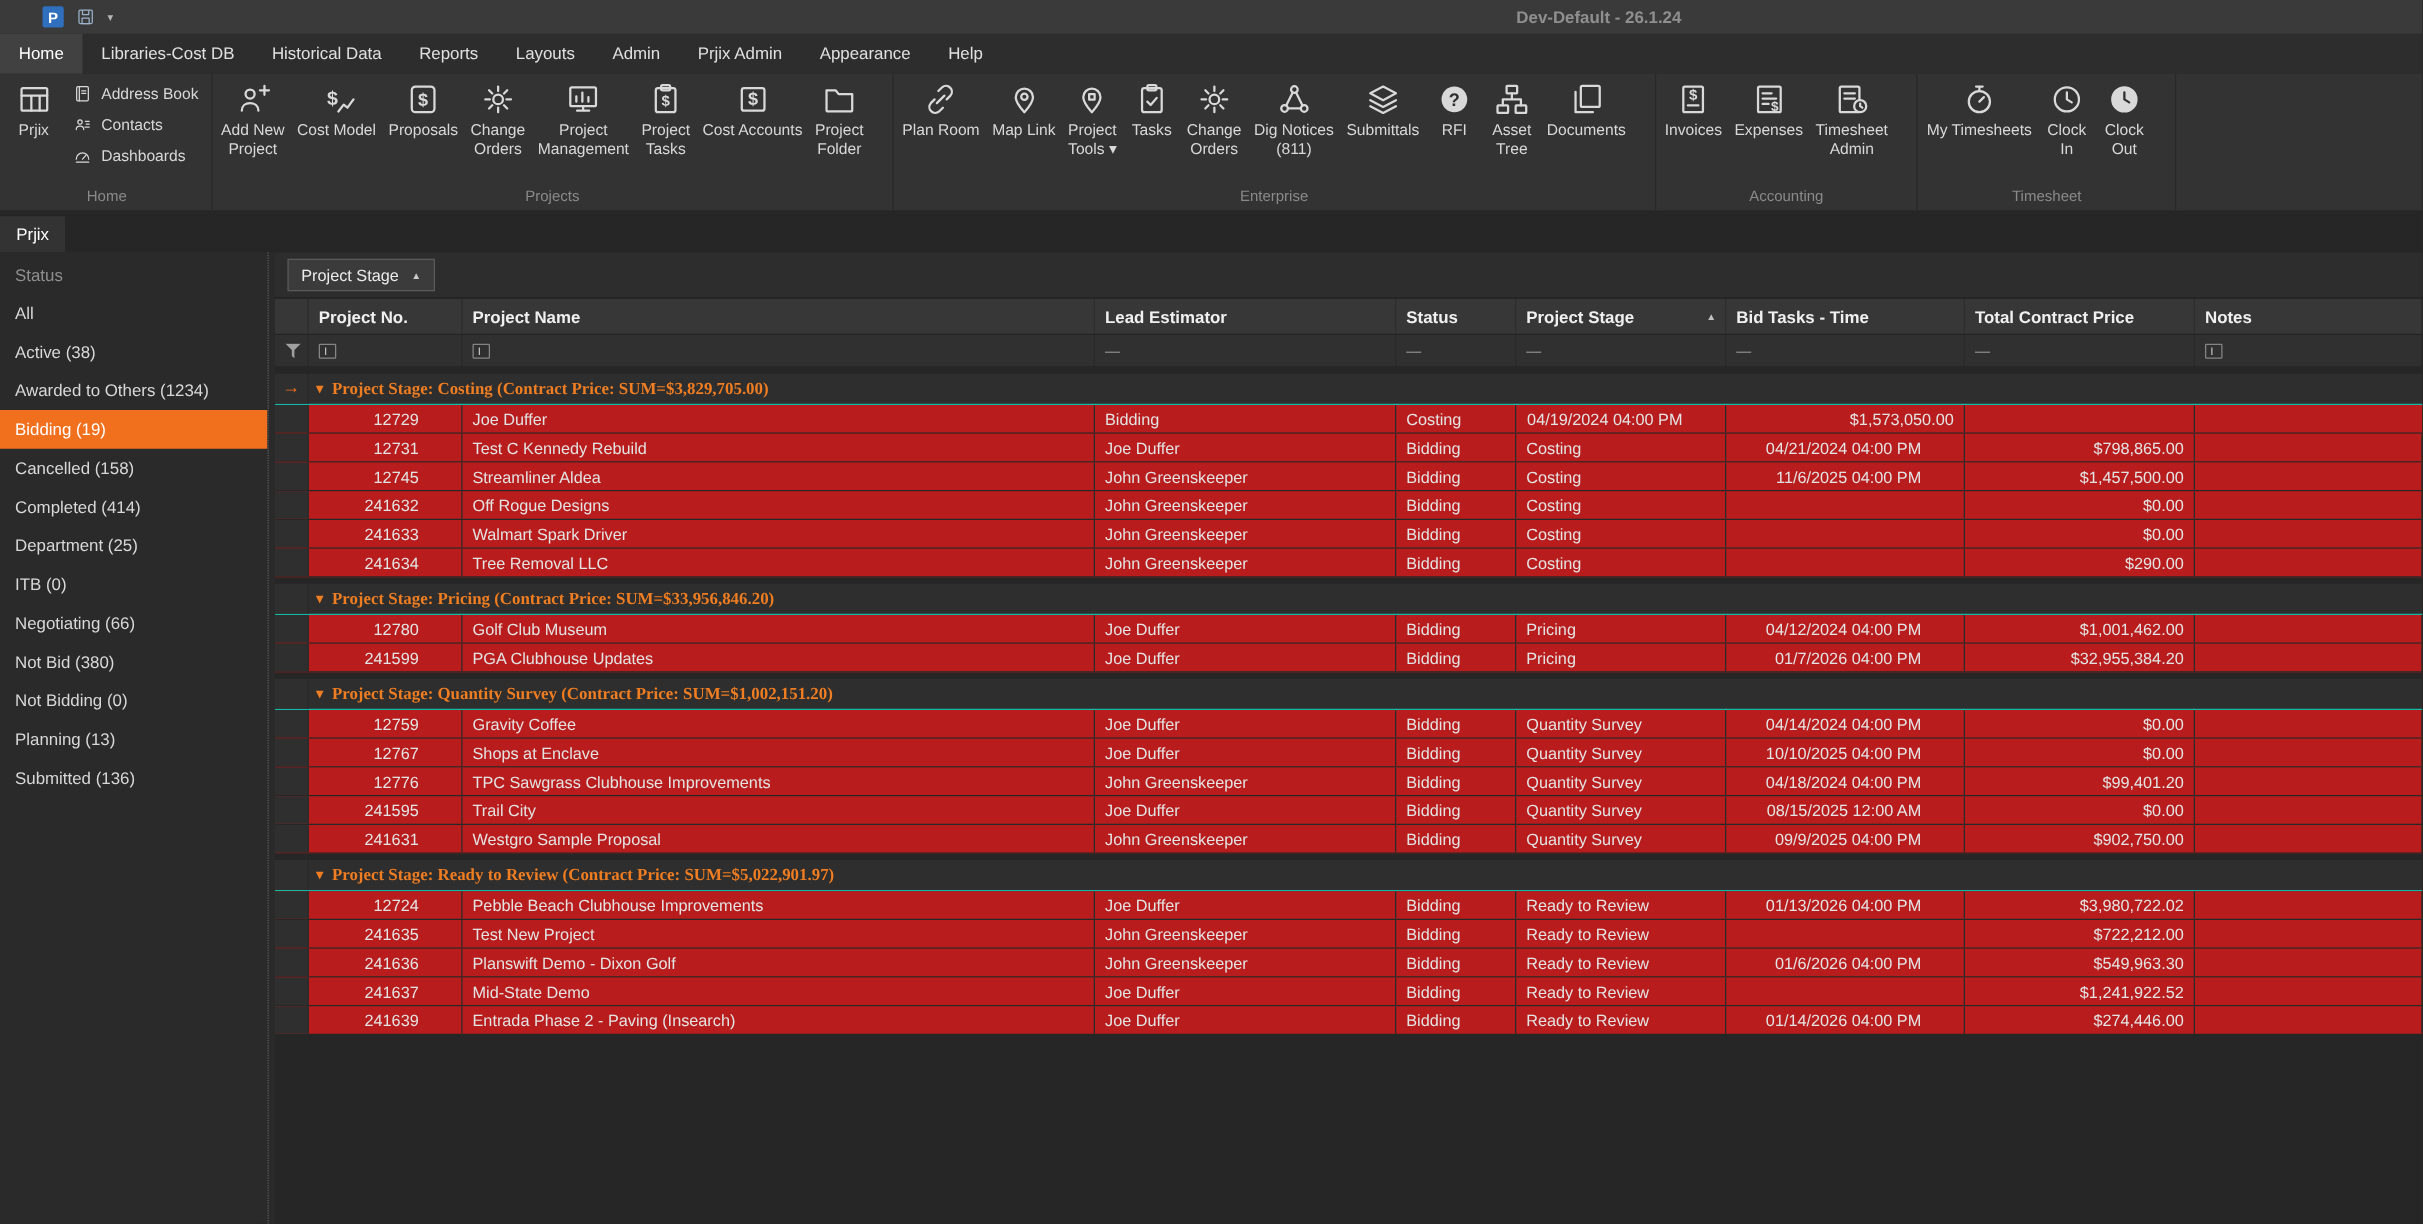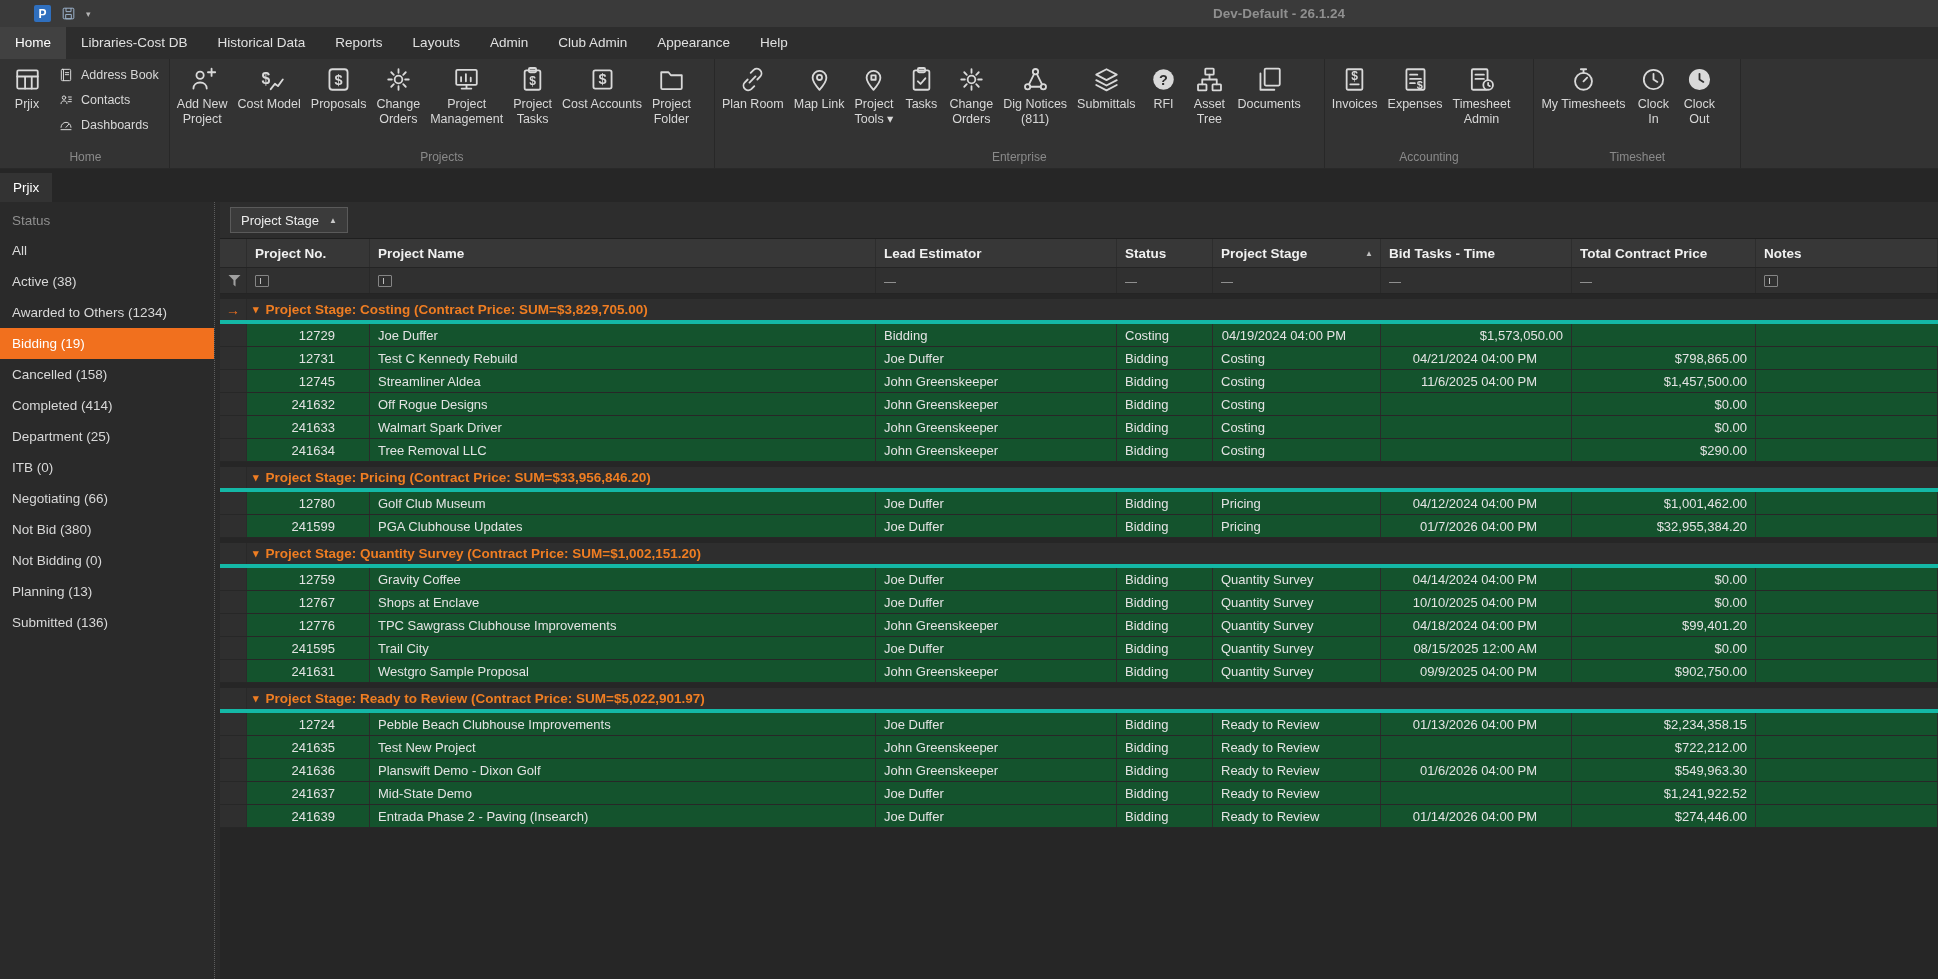--- a/index.html
+++ b/index.html
@@ -64,30 +64,30 @@
   .hcell.sorted::after { content: "▲"; font-size: 8px; color: #c0c0c0; margin-left: auto; padding-right: 7px; }
 
   .gfilter { display: grid; grid-template-columns: var(--cols); height: 26px; background: #303030; border-bottom: 1px solid #242424; flex: 0 0 auto; }
   .fcell { display: flex; align-items: center; padding-left: 8px; border-right: 1px solid #292929; }
   .f-funnel { width: 13px; height: 12px; background: #a0a0a0; clip-path: polygon(0 0,100% 0,58% 45%,58% 100%,42% 86%,42% 45%); }
   .f-abc { width: 14px; height: 12px; border: 1px solid #858585; position: relative; border-radius: 1px; }
   .f-abc::after { content: ""; position: absolute; left: 4px; top: 2px; bottom: 2px; width: 1px; background: #bdbdbd; }
   .f-dash::before { content: "—"; color: #9c9c9c; font-size: 12px; }
 
   .gbody { flex: 1; overflow: hidden; }
-  .grouprow { display: grid; grid-template-columns: 27px 1fr; height: 25px; margin-top: 5px; background: #2e2e2e; border-bottom: 4px solid #14b8a6; align-items: stretch; }
+  .grouprow { display: grid; grid-template-columns: 27px 1fr; height: 25px; margin-top: 5px; background: #2e2e2e; border-bottom: 1px solid #14b8a6; align-items: stretch; font-family: Liberation Serif, serif; }
   .g-gutter { background: #2f2f2f; border-right: 1px solid #292929; display: flex; align-items: center; justify-content: center; }
   .cur-ind { visibility: hidden; color: #f1701e; font-weight: bold; font-size: 14px; line-height: 1; }
   .cur-ind.show { visibility: visible; }
   .cur-ind::before { content: "→"; }
   .g-content { display: flex; align-items: center; gap: 7px; padding-left: 6px; color: #ef7d22; font-weight: bold; font-size: 13.5px; white-space: nowrap; }
   .g-arrow { color: #ef7d22; font-size: 11px; line-height: 1; }
   .g-arrow::before { content: "▾"; }
 
-  .drow { display: grid; grid-template-columns: var(--cols); height: 23px; background: #14532d; border-bottom: 1px solid #272727; }
+  .drow { display: grid; grid-template-columns: var(--cols); height: 23px; background: #b91c1c; border-bottom: 1px solid #272727; }
   .cell { display: flex; align-items: center; padding-left: 8px; border-right: 1px solid #2b2b2b; font-size: 13px; color: #e3e3e3; overflow: hidden; white-space: nowrap; }
   .cell.gut { padding: 0; background: #2f2f2f; }
   .c-no, .c-date { justify-content: flex-end; padding-right: 34px; padding-left: 4px; }
   .c-price { justify-content: flex-end; padding-right: 8px; padding-left: 4px; }
 </style>
 </head>
 <body>
 
 <div class="app">
 
@@ -118,21 +118,21 @@
       <div style="display: contents;">
       <div class="mtab">Reports</div>
     </div>
       <div style="display: contents;">
       <div class="mtab">Layouts</div>
     </div>
       <div style="display: contents;">
       <div class="mtab">Admin</div>
     </div>
       <div style="display: contents;">
-      <div class="mtab">Club Admin</div>
+      <div class="mtab">Prjix Admin</div>
     </div>
       <div style="display: contents;">
       <div class="mtab">Appearance</div>
     </div>
       <div style="display: contents;">
       <div class="mtab">Help</div>
     </div>
     </div>
 
   <div class="ribbon">
@@ -936,21 +936,21 @@
             
           <div style="display: contents;">
               <div class="drow">
                 <div class="cell gut"></div>
                 <div class="cell c-no">12724</div>
                 <div class="cell c-name">Pebble Beach Clubhouse Improvements</div>
                 <div class="cell">Joe Duffer</div>
                 <div class="cell">Bidding</div>
                 <div class="cell">Ready to Review</div>
                 <div class="cell c-date">01/13/2026 04:00 PM</div>
-                <div class="cell c-price">$2,234,358.15</div>
+                <div class="cell c-price">$3,980,722.02</div>
                 <div class="cell c-notes"></div>
               </div>
             </div><div style="display: contents;">
               <div class="drow">
                 <div class="cell gut"></div>
                 <div class="cell c-no">241635</div>
                 <div class="cell c-name">Test New Project</div>
                 <div class="cell">John Greenskeeper</div>
                 <div class="cell">Bidding</div>
                 <div class="cell">Ready to Review</div>

